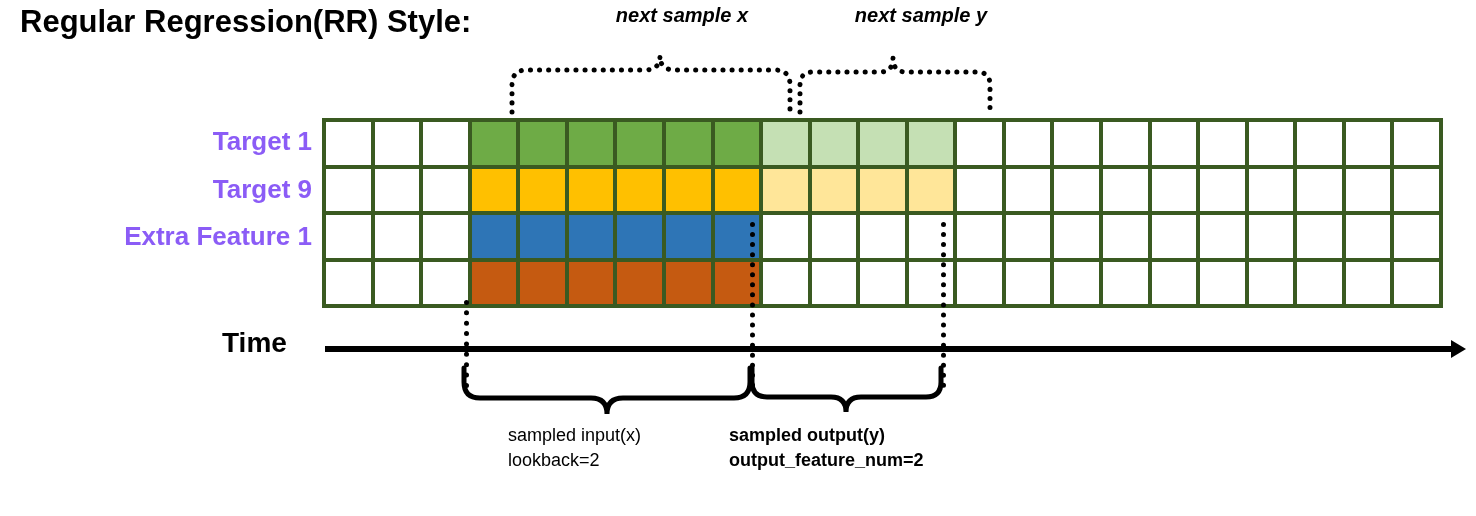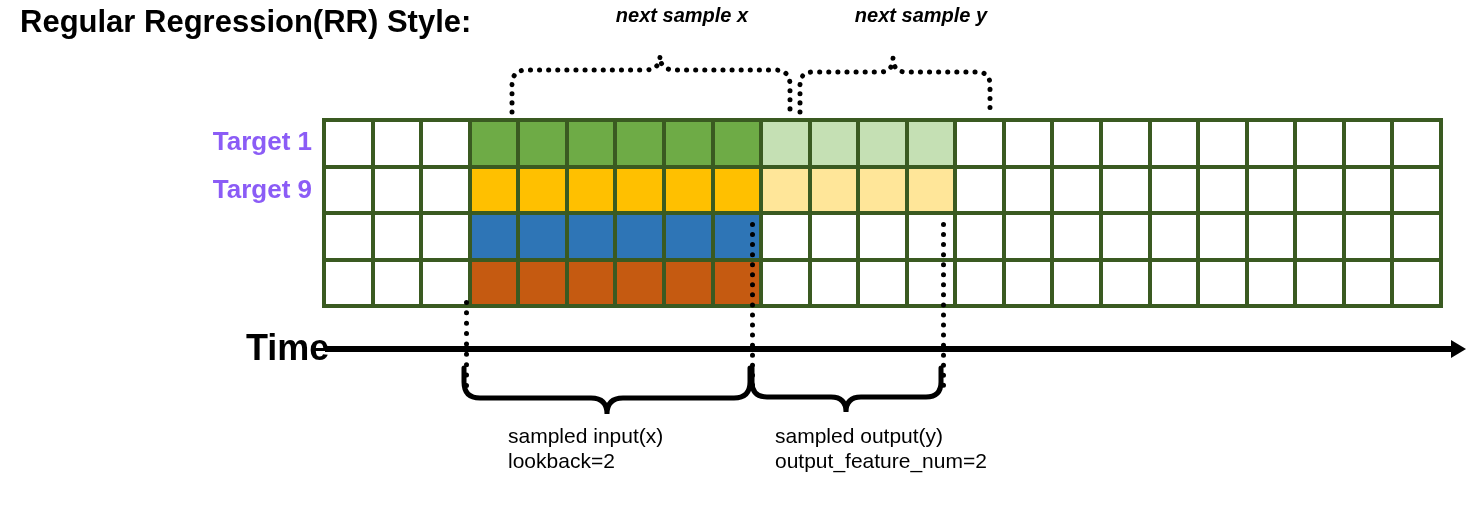--- a/index.html
+++ b/index.html
@@ -83,25 +83,24 @@
   .cell.amber       { background: #FFC000; }
   .cell.amberlight  { background: #FFE699; }
   .cell.blue        { background: #2E75B6; }
   .cell.orange      { background: #C55A11; }
 
   
   #time-label {
     position: absolute;
     left: 222px;
     top: 327px;
-    font-size: 36px;
-    font-weight: 700;
-    color: #000000;
-    white-space: nowrap;
-    margin-left: 24px;
+    font-size: 28px;
+    font-weight: 700;
+    color: #000000;
+    white-space: nowrap;
   }
   #time-arrow {
     position: absolute;
     left: 325px;
     top: 338px;
     width: 1141px;
     height: 22px;
   }
 
   
@@ -117,28 +116,28 @@
     left: 0;
     top: 0;
     width: 1476px;
     height: 516px;
     pointer-events: none;
   }
 
   
   .caption {
     position: absolute;
-    font-size: 21px;
+    font-size: 18px;
     font-weight: 400;
     color: #000000;
     line-height: 25px;
     white-space: nowrap;
   }
   #cap-in  { left: 508px; top: 423px; }
-  #cap-out { left: 775px; top: 423px; }
+  #cap-out { left: 729px; top: 423px; font-weight: bold; }
 </style>
 </head>
 <body>
 
 <div id="stage">
 
   <div id="title">Regular Regression(RR) Style:</div>
 
   <div class="top-anno" id="anno-x">next sample x</div>
   <div class="top-anno" id="anno-y">next sample y</div>
@@ -146,20 +145,21 @@
   <svg class="overlay" viewBox="0 0 1476 516">
 
     <path d="M 512,112 L 512,85 Q 512,70 527,70 L 645,70 Q 660,70 660,56 Q 660,70 675,70 L 775,70 Q 790,70 790,85 L 790,112" fill="none" stroke="#000000" stroke-width="5" stroke-dasharray="0.1 9" stroke-linecap="round"></path>
 
     <path d="M 800,112 L 800,85 Q 800,72 813,72 L 880,72 Q 893,72 893,58 Q 893,72 906,72 L 977,72 Q 990,72 990,85 L 990,112" fill="none" stroke="#000000" stroke-width="5" stroke-dasharray="0.1 9" stroke-linecap="round"></path>
   </svg>
 
   <div id="rowlabels">
     <div class="rowlabel" style="top:0px">Target 1</div>
     <div class="rowlabel" style="top:47.5px">Target 9</div>
+    <div class="rowlabel" style="top:95px">Extra Feature 1</div>
   </div>
 
   <div id="grid" style="background: rgb(58, 90, 33);">
       <div class="cell"></div>
       <div class="cell"></div>
       <div class="cell"></div>
       <div class="cell green"></div>
       <div class="cell green"></div>
       <div class="cell green"></div>
       <div class="cell green"></div>

